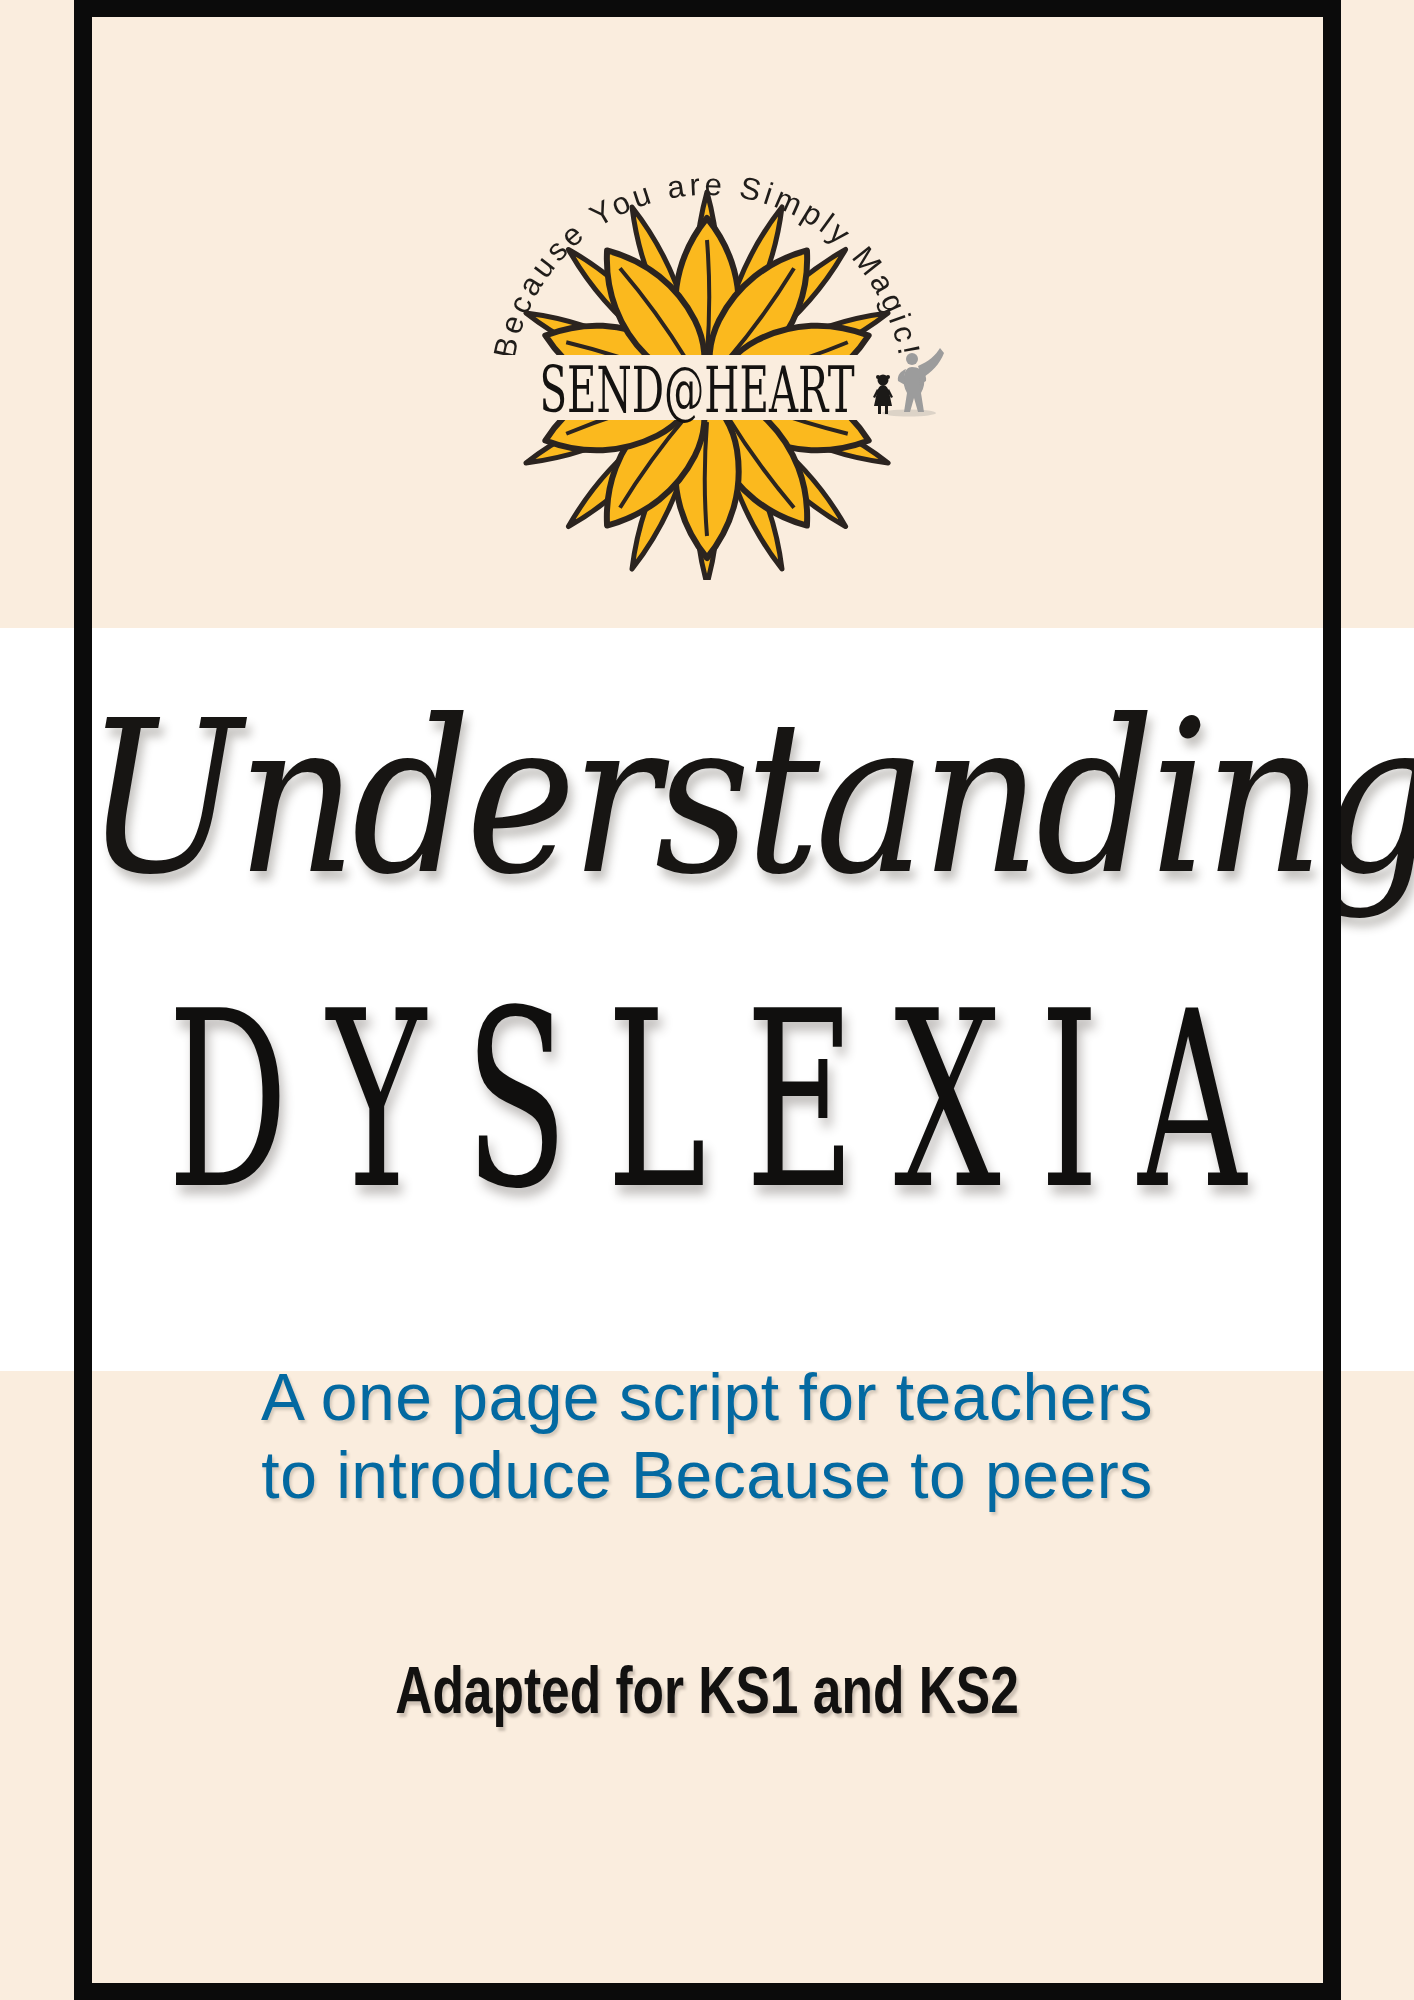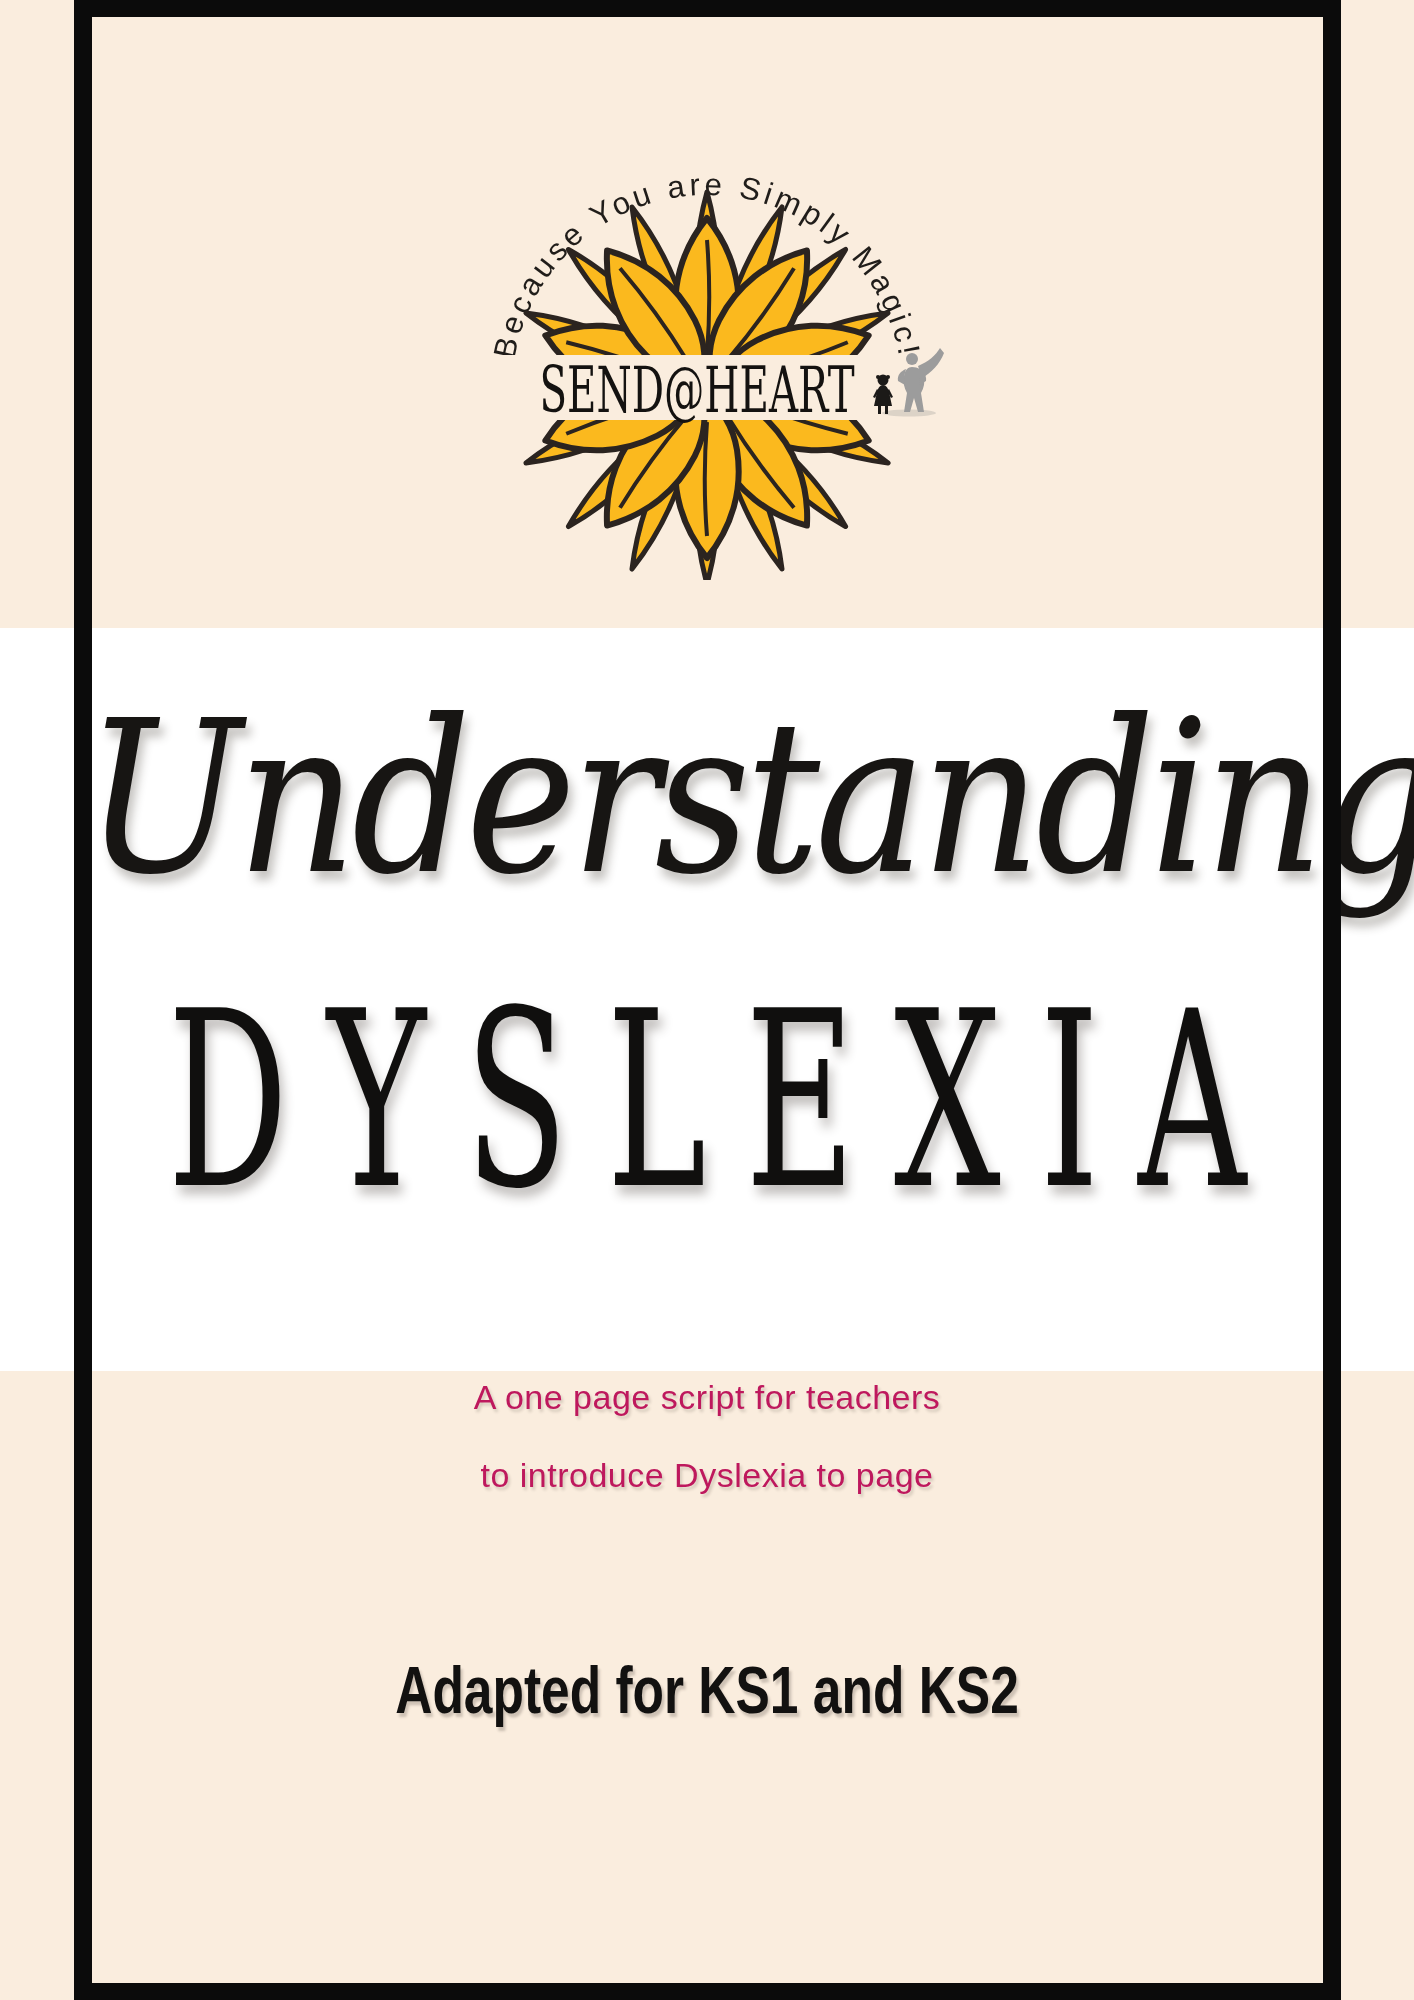--- a/index.html
+++ b/index.html
@@ -47,23 +47,23 @@
     letter-spacing:0.26em;
     text-indent:0.26em;
     transform:scaleY(1.62);
     transform-origin:50% 0;
     text-shadow:4px 6px 8px rgba(45,38,30,0.30);
     white-space:nowrap;
   }
   .subtitle{
     position:absolute;left:0;top:1358px;width:1414px;
     text-align:center;
-    font-size:34px;line-height:78px;
+    font-size:66px;line-height:78px;
     letter-spacing:0.5px;
-    color:#be185d;
+    color:#0369a1;
     text-shadow:2px 3px 3px rgba(45,38,30,0.18);
   }
   .footer-line{
     position:absolute;left:0;top:1650px;width:1414px;
     text-align:center;
     font-weight:bold;
     font-size:66px;line-height:80px;
     color:#121110;
     transform:scaleX(0.78);
     transform-origin:50% 50%;
@@ -209,21 +209,21 @@
       <rect x="488" y="306" width="3" height="8"></rect>
     </g>
   </svg>
 
   <div class="title-script">Understanding</div>
 
   <div class="title-main">DYSLEXIA</div>
 
   <div class="subtitle">
     <div>A one page script for teachers</div>
-    <div>to introduce Dyslexia to page</div>
+    <div>to introduce Because to peers</div>
   </div>
 
   <div class="footer-line">Adapted for KS1 and KS2</div>
 
   <div class="frame left"></div>
   <div class="frame right"></div>
   <div class="frame top"></div>
   <div class="frame bottom"></div>
 
 </div>

